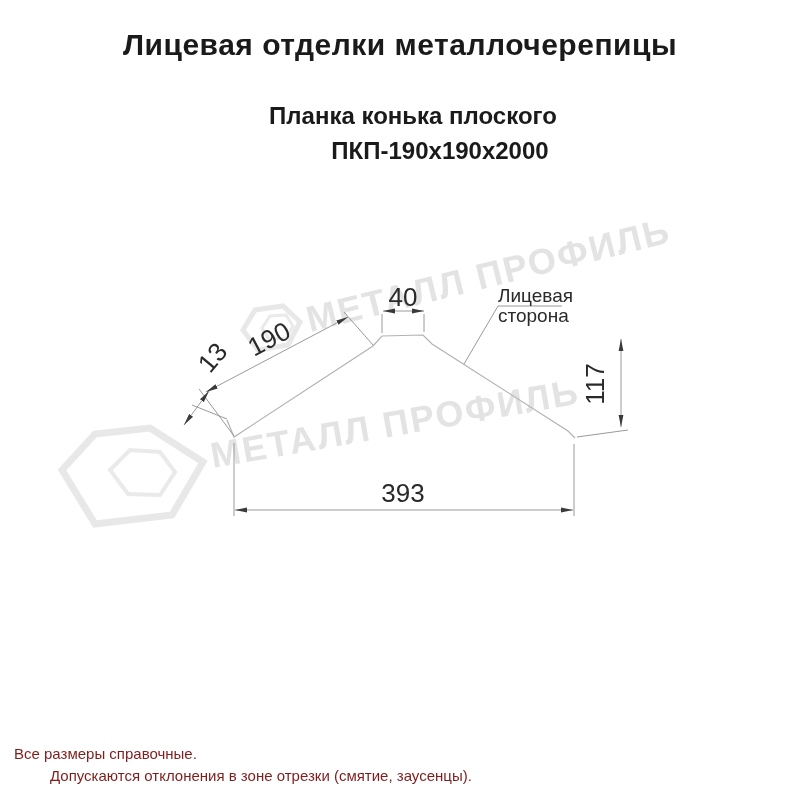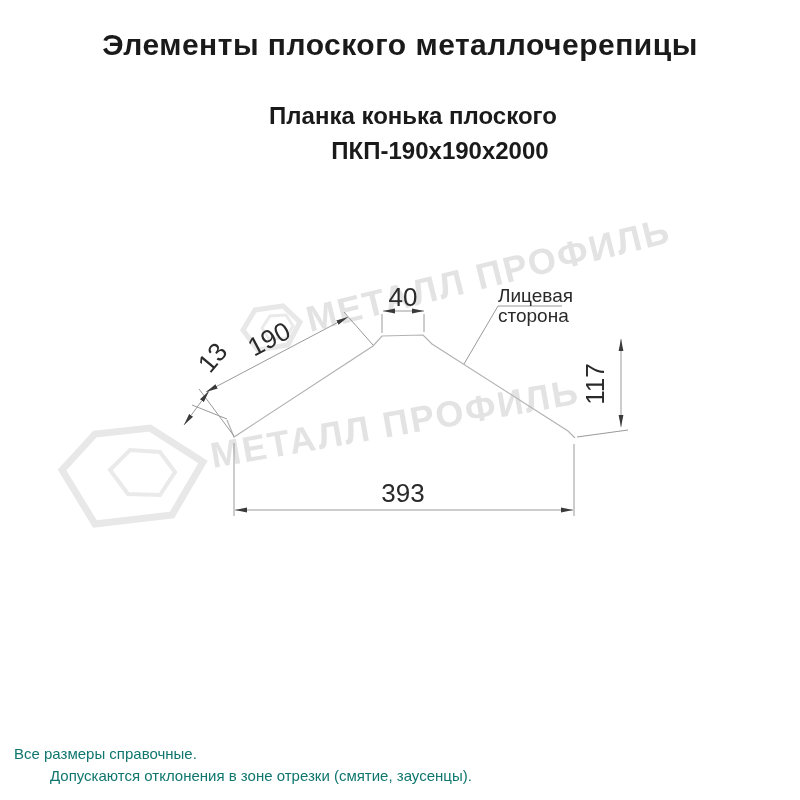--- a/index.html
+++ b/index.html
@@ -3,33 +3,33 @@
 <meta charset="utf-8">
 <style>
   html,body{margin:0;padding:0;background:#ffffff;}
   body{width:800px;height:800px;position:relative;overflow:hidden;
        font-family:"Liberation Sans", sans-serif;color:#1a1a1a;}
   .hdr{position:absolute;left:0;width:800px;text-align:center;}
   #title{top:28px;font-size:30px;font-weight:bold;letter-spacing:0.5px;}
   #subtitle{top:102px;font-size:24px;font-weight:bold;margin-left:13px;}
   #prodcode{top:137px;font-size:24px;font-weight:bold;padding-left:40px;}
   #drawing{position:absolute;left:0;top:0;}
-  .footer-line{position:absolute;left:14px;font-size:15px;color:#0f766e;}
+  .footer-line{position:absolute;left:14px;font-size:15px;color:#7f1d1d;}
   #footer1{top:745px;}
   #footer2{top:767px;margin-left:36px;}
   .dimtxt{font-size:26px;fill:#2a2a2a;}
   .lbltxt{font-size:19px;fill:#2a2a2a;}
   .wmtxt{font-size:36px;font-weight:bold;letter-spacing:2px;}
   .thin{stroke:#b2b2b2;stroke-width:1.2;fill:none;}
   .dim{stroke:#9a9a9a;stroke-width:1;fill:none;}
 </style>
 </head>
 <body>
 
-<div class="hdr" id="title">Элементы плоского металлочерепицы</div>
+<div class="hdr" id="title">Лицевая отделки металлочерепицы</div>
 <div class="hdr" id="subtitle">Планка конька плоского</div>
 <div class="hdr" id="prodcode">ПКП-190х190х2000</div>
 
 <svg id="drawing" width="800" height="800" viewBox="0 0 800 800">
   <defs>
     <marker id="ar" viewBox="0 0 12 6" refX="12" refY="3" markerWidth="12" markerHeight="6" orient="auto-start-reverse" markerUnits="userSpaceOnUse">
       <path d="M12,3 L0,0.6 L0,5.4 Z" fill="#3a3a3a"></path>
     </marker>
   </defs>
 

